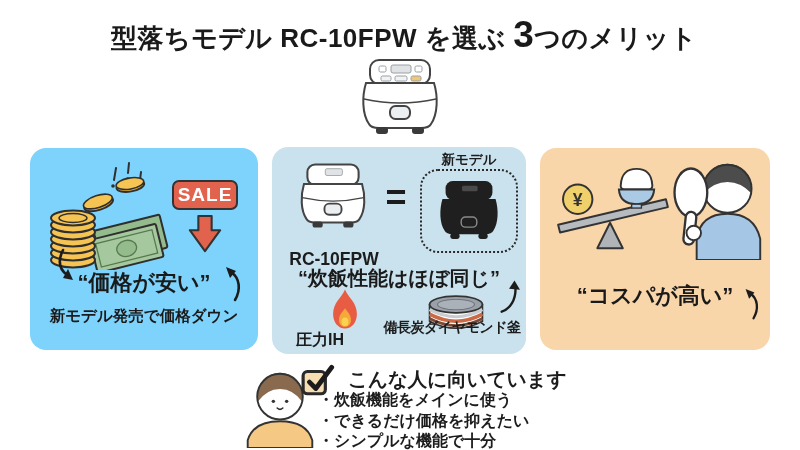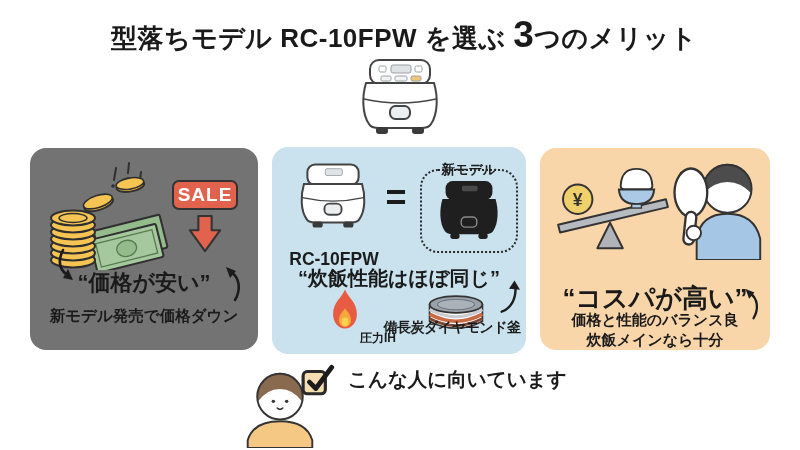--- a/index.html
+++ b/index.html
@@ -10,21 +10,21 @@
   }
   .title {
     position:absolute; top:14px; left:0; width:100%; text-align:center;
     font-size:26px; font-weight:800; letter-spacing:0.5px; color:#1a1a1a;padding-left:8px;
   }
   .title .big3 { font-size:37px; }
 
   .hero-cooker { position:absolute; left:352px; top:56px; width:96px; height:84px; }
 
   .panel { position:absolute; top:148px; height:202px; border-radius:16px; }
-  .panel-price { left:30px;  width:228px; background:#737373; }
+  .panel-price { left:30px;  width:228px; background:#7dd3fc; }
   .panel-perf  { left:272px; top:147px; width:254px; height:207px; background:#c9e2ee; }
   .panel-value { left:540px; width:230px; background:#f9d6a9; }
 
   .abs { position:absolute; }
   .centered { left:0; width:100%; text-align:center; }
 
   .headline { font-weight:800; color:#1a1a1a; white-space:nowrap; }
   .subtext  { font-weight:700; color:#1a1a1a; white-space:nowrap; }
 
   
@@ -34,40 +34,40 @@
     border:2.5px solid #333; border-radius:7px; color:#fff; font-weight:800;
     font-size:19px; text-align:center; line-height:25px; letter-spacing:1px;
   }
   .sale-arrow { left:156px; top:66px; }
   .price-headline { top:120px; font-size:22px; }
   .price-sub { top:158px; font-size:15.5px; }
 
   
   .cooker-white { left:20px; top:14px; width:82px; }
   .equals { left:104px; top:30px; width:40px; text-align:center; font-size:36px; font-weight:800; }
-  .newmodel-tag { left:148px; top:14px; width:98px; text-align:center; font-size:13.5px; font-weight:800; }
+  .newmodel-tag { left:148px; top:4px; width:98px; text-align:center; font-size:13.5px; font-weight:800; }
   .dotted-box {
     left:148px; top:22px; width:98px; height:84px;
     border:2px dotted #2a2a2a; border-radius:18px; text-align:center;
   }
   .cooker-black { width:76px; margin-top:7px; }
   .model-label { top:102px; font-size:17.5px; font-weight:800; text-align:center; }
   .label-old { left:10px; width:104px; }
   .label-new { left:148px; width:98px; }
   .perf-headline { top:118px; font-size:20px; }
   .flame-icon { left:56px; top:140px; }
-  .feature-pressure { left:24px; width:100px; top:183px; font-size:12px; font-weight:800; text-align:right; }
+  .feature-pressure { left:24px; width:100px; top:183px; font-size:16px; font-weight:800; text-align:left; }
   .pot-icon { left:148px; top:146px; }
   .feature-pot { left:106px; width:148px; top:172px; font-size:14px; font-weight:800; text-align:center; letter-spacing:-0.5px; }
   .perf-arrow { left:226px; top:133px; }
 
   
   .seesaw-illo { left:14px; top:14px; }
   .paddle-person { left:122px; top:8px; }
-  .value-headline { top:133px; font-size:26px; }
+  .value-headline { top:133px; font-size:22px; }
   .value-arrow { left:200px; top:140px; }
   .value-sub { top:162px; font-size:15px; line-height:20px; }
 
   .price-arrow-left  { left:26px; top:100px; }
   .price-arrow-right { left:190px; top:118px; }
 
   
   .recommend-person { position:absolute; left:242px; top:368px; }
   .checkbox { position:absolute; left:301px; top:364px; }
   .recommend-heading { position:absolute; left:340px; top:366px; font-size:19.5px; font-weight:800;margin-left:8px; }
@@ -252,24 +252,20 @@
 
     <div class="abs centered headline value-headline">“コスパが高い”</div>
 
     <div class="abs value-arrow">
       <svg viewBox="0 0 22 36" width="20" height="32">
         <path d="M15,34 C21,24 20,12 11,6" fill="none" stroke="#1c1c1c" stroke-width="2.6" stroke-linecap="round"></path>
         <polygon points="6,1 16,5 10,12" fill="#1c1c1c"></polygon>
       </svg>
     </div>
 
-    <div class="abs centered subtext value-sub">
-      <div>価格と性能のバランス良</div>
-      <div>炊飯メインなら十分</div>
-    </div>
   </section>
 
   <div class="recommend-person">
     <svg viewBox="0 0 80 84" width="76" height="80">
       <path d="M6,84 L6,76 Q12,56 40,56 Q68,56 74,76 L74,84 Z" fill="#f5c983" stroke="#333" stroke-width="2"></path>
       <circle cx="40" cy="30" r="24" fill="#fff"></circle>
       <path d="M16,29 a24,24 0 0 1 48,0 l0,7 q-10,-14 -24,-14 q-14,0 -24,14 z" fill="#8a6a4e"></path>
       <circle cx="40" cy="30" r="24" fill="none" stroke="#333" stroke-width="2"></circle>
       <circle cx="33" cy="35" r="1.8" fill="#333"></circle>
       <circle cx="47" cy="35" r="1.8" fill="#333"></circle>
@@ -279,14 +275,19 @@
 
   <div class="checkbox">
     <svg viewBox="0 0 34 30" width="36" height="32">
       <rect x="2" y="7" width="21" height="21" rx="4" fill="#f6ddb2" stroke="#2a2a2a" stroke-width="3"></rect>
       <path d="M8,17 L14,23 L29,3" fill="none" stroke="#1c1c1c" stroke-width="4.5" stroke-linecap="round" stroke-linejoin="round"></path>
     </svg>
   </div>
 
   <div class="recommend-heading">こんな人に向いています</div>
 
+  <div class="recommend-list">
+    <div>・炊飯機能をメインに使う</div>
+    <div>・できるだけ価格を抑えたい</div>
+    <div>・シンプルな機能で十分</div>
+  </div>
 
 </div>
 
 </body></html>

